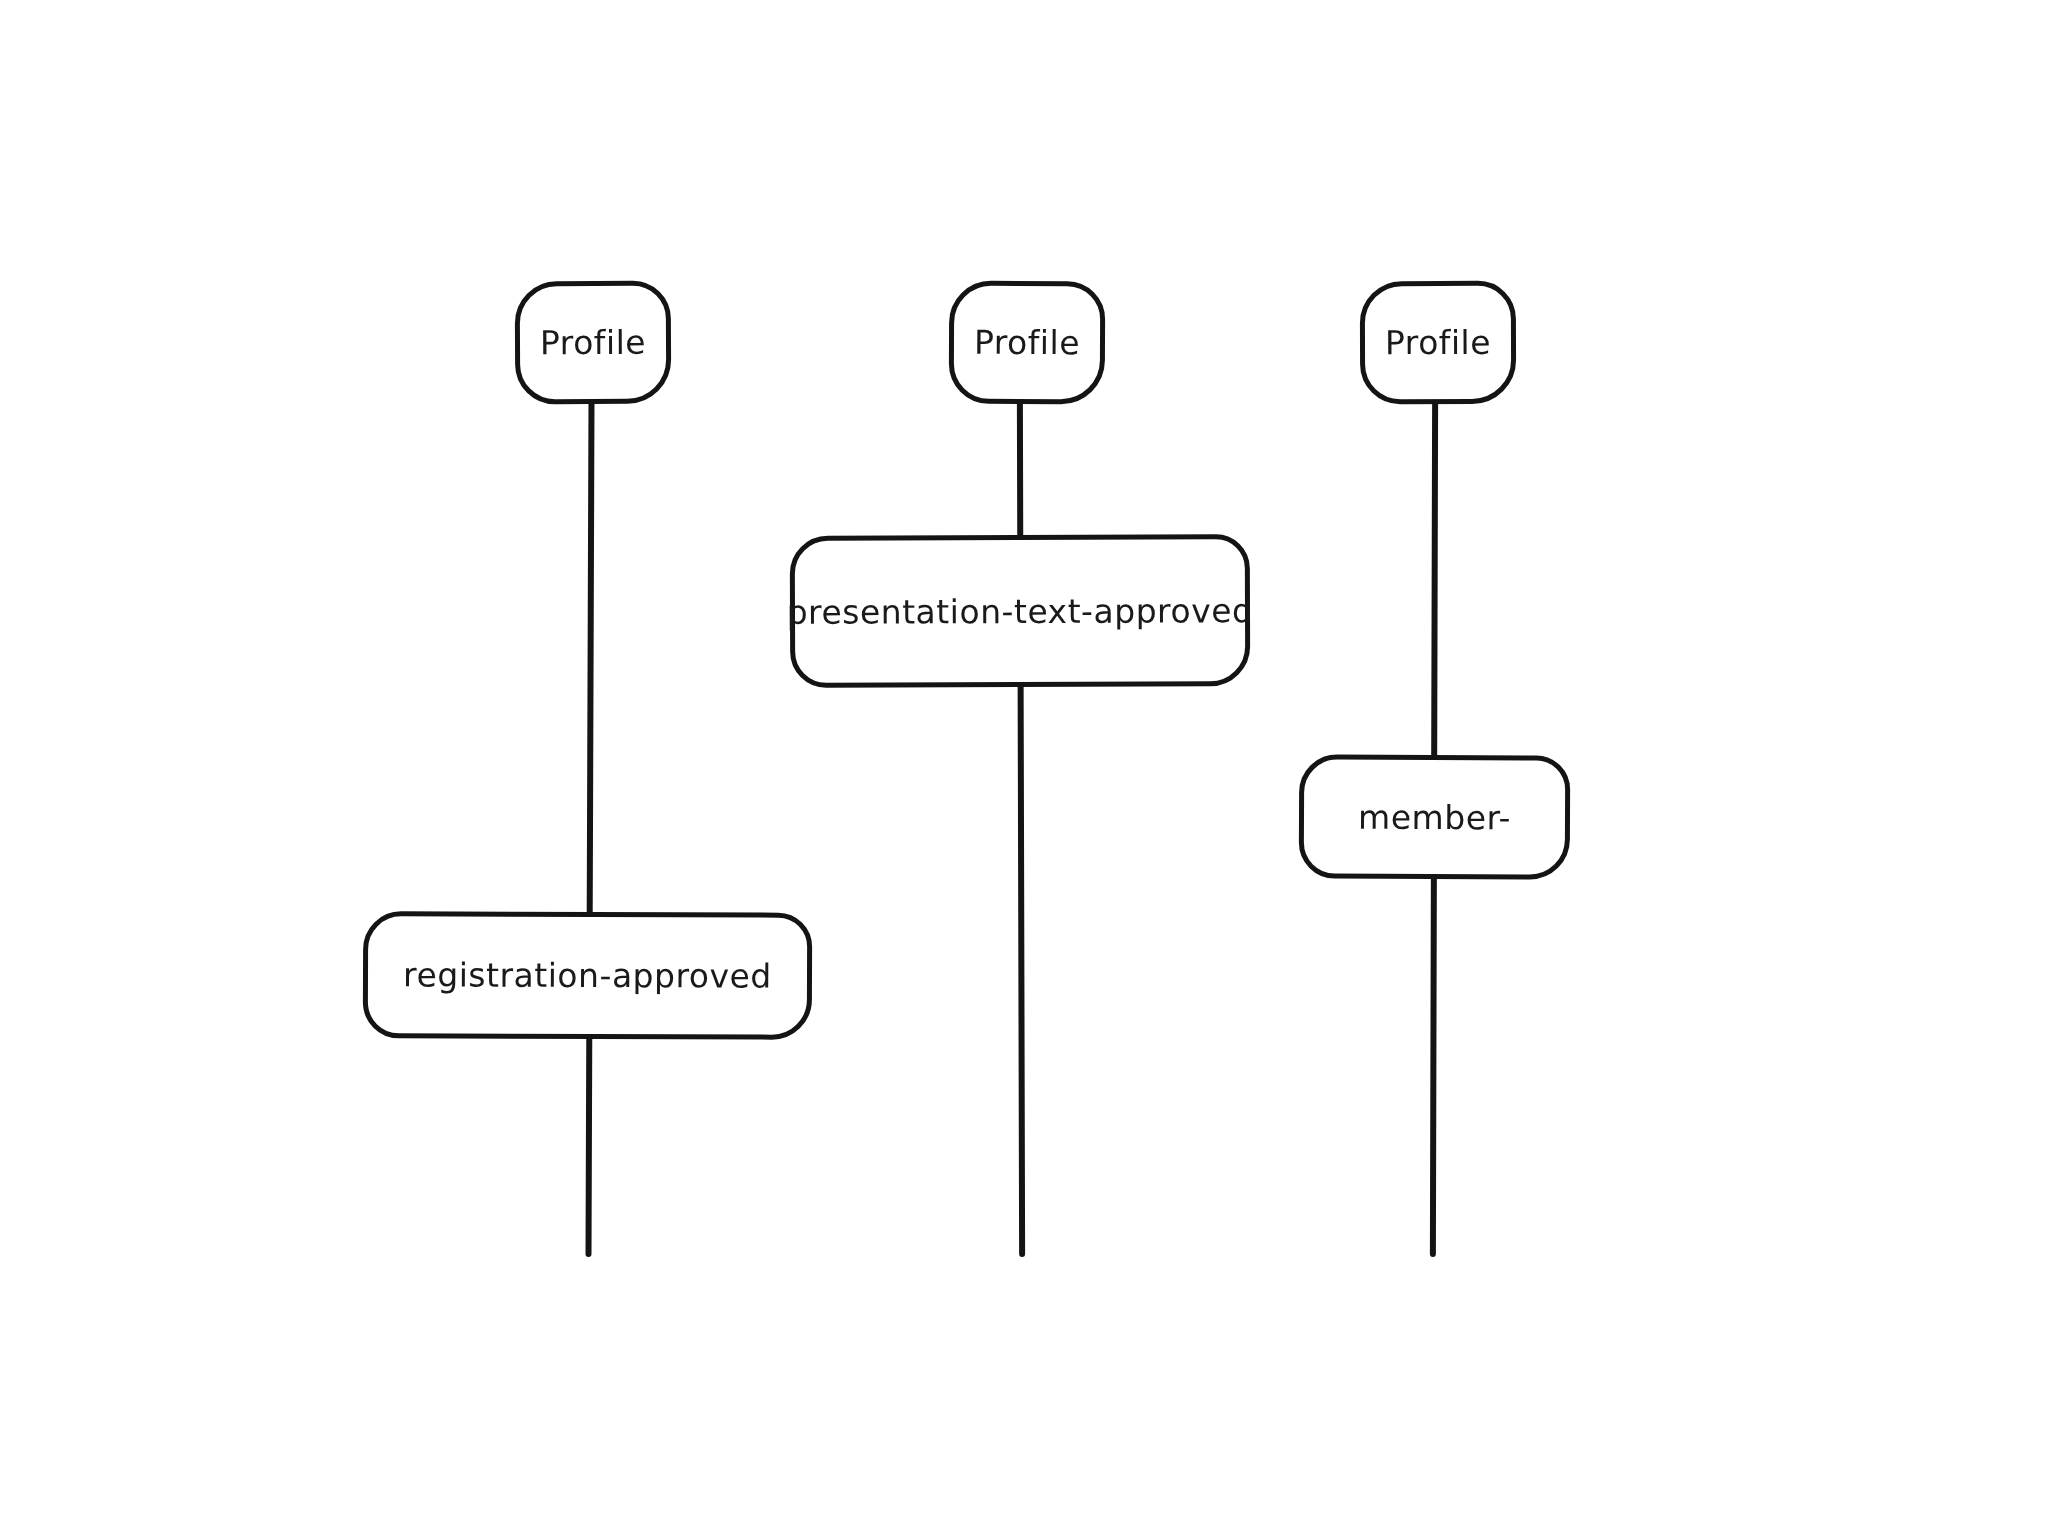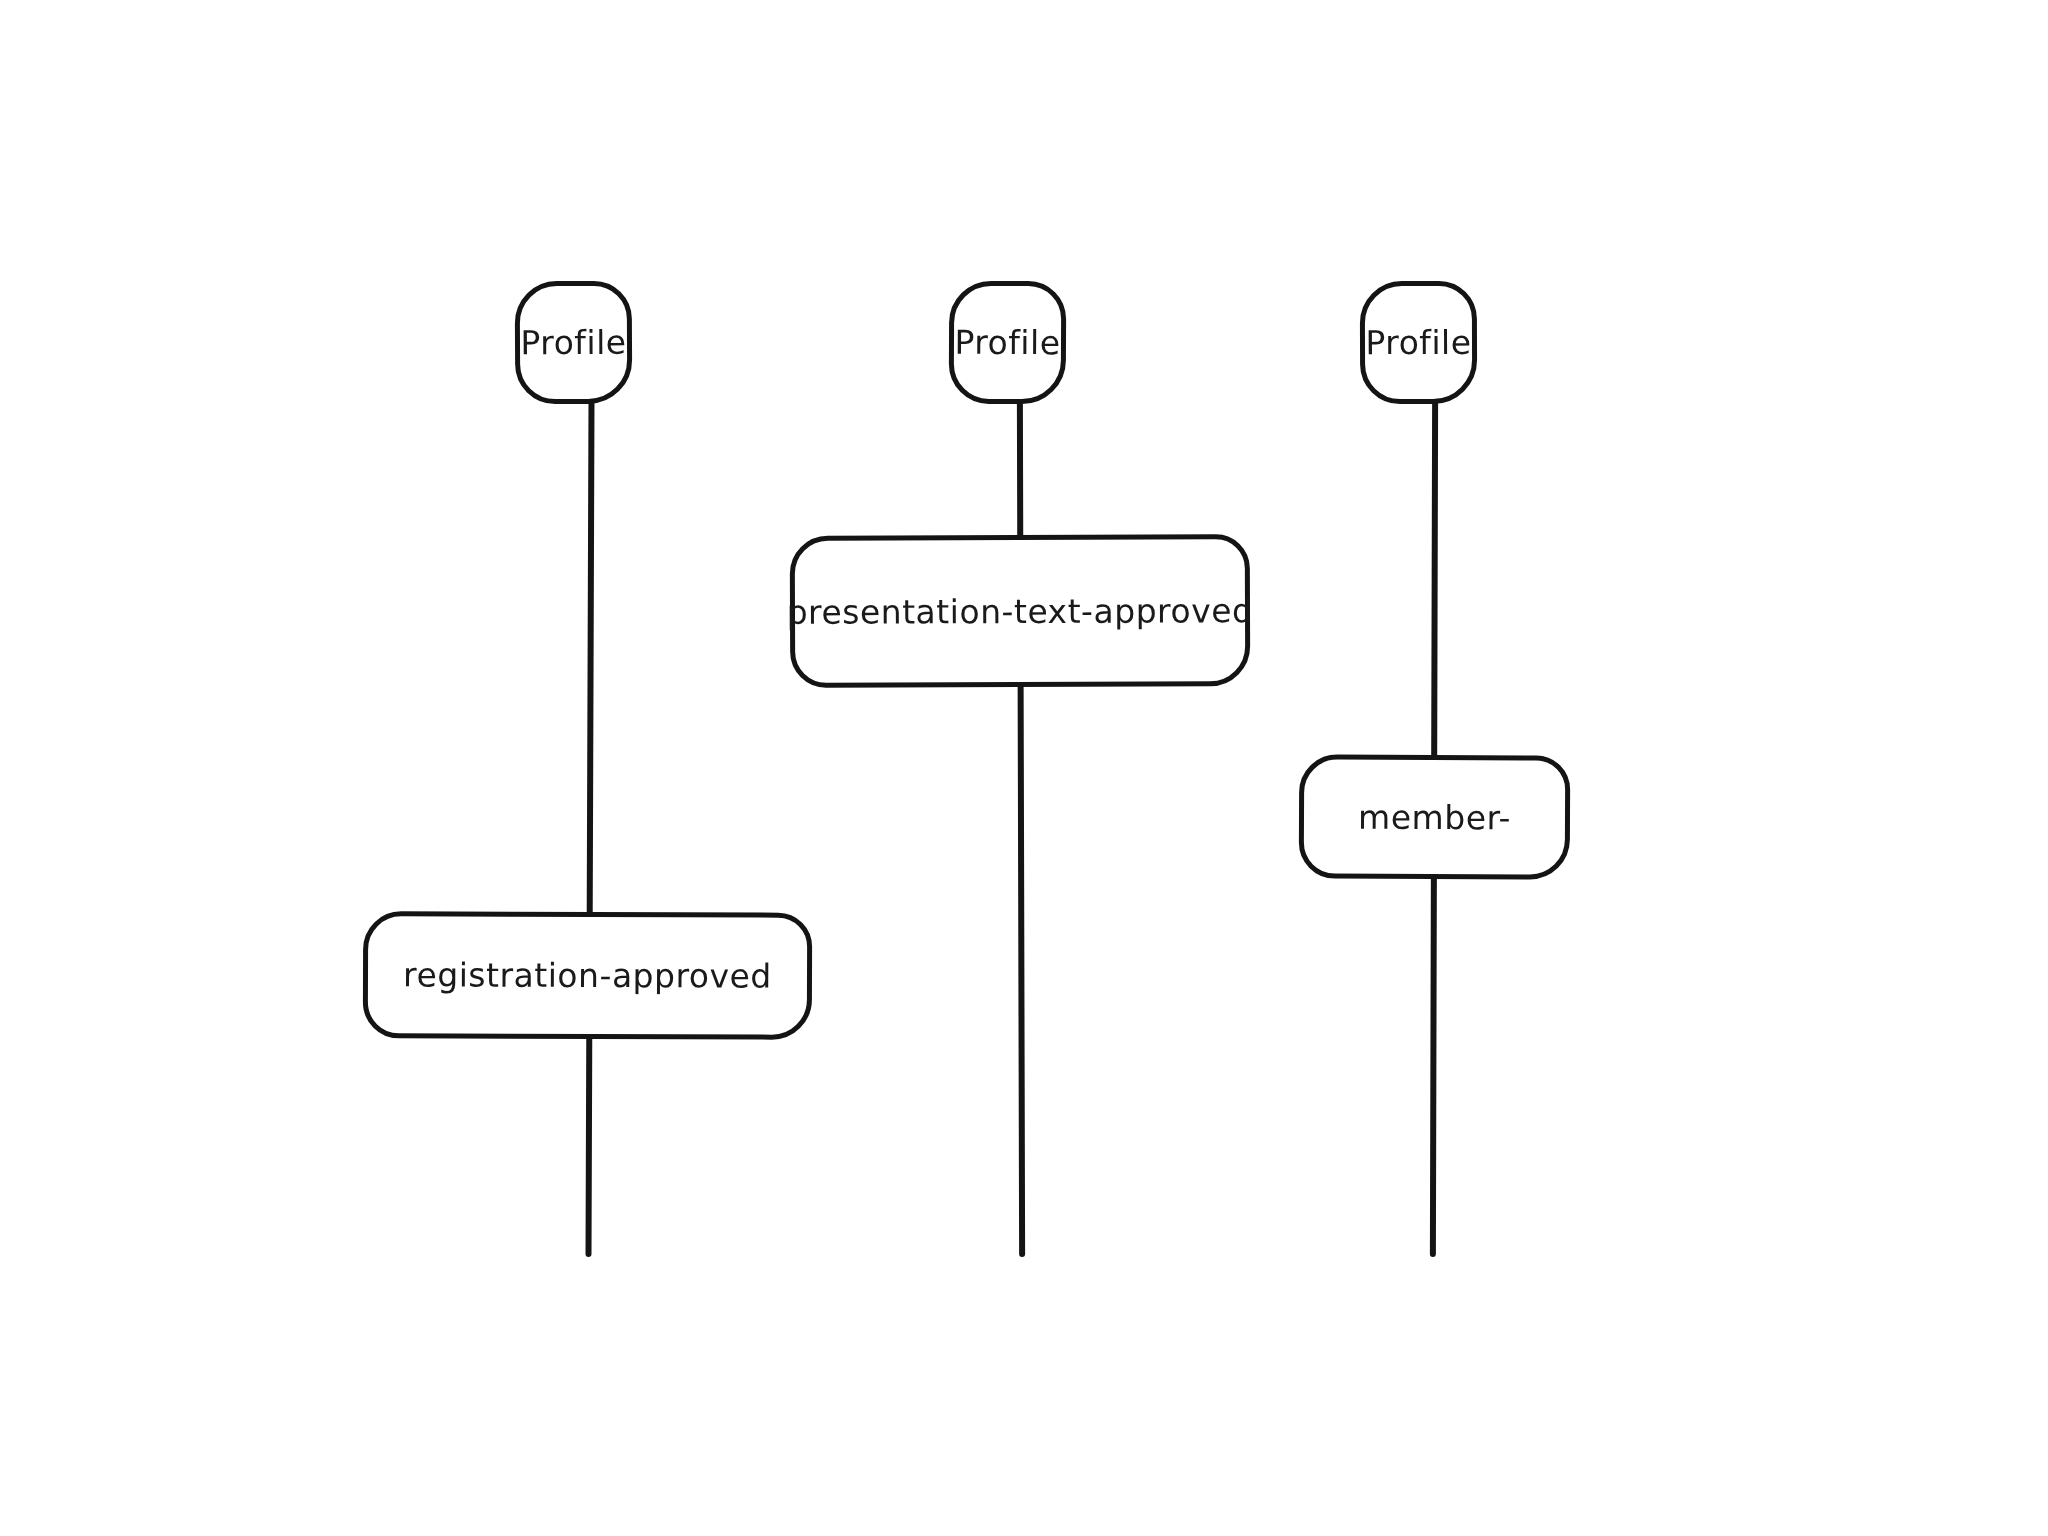--- a/index.html
+++ b/index.html
@@ -40,21 +40,21 @@
     display: flex;
     align-items: center;
     justify-content: center;
     text-align: center;
     white-space: nowrap;
     font-size: 33px;
     letter-spacing: 0.5px;
   }
   
   .actor {
-    width: 117px;
+    width: 156px;
     height: 123px;
     top: 281px;
     border-radius: 42px 38px 44px 40px;
     text-align: right;
   }
   .actor.a1 { left: 515px; transform: rotate(-0.3deg); }
   .actor.a2 { left: 949px; transform: rotate(0.25deg); }
   .actor.a3 { left: 1360px; transform: rotate(-0.2deg); }
 
   

